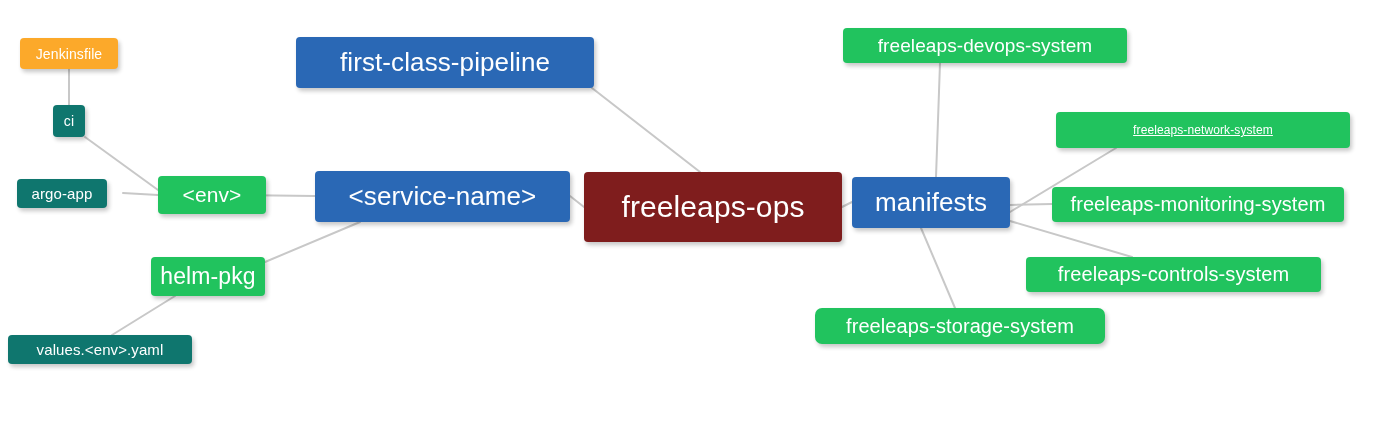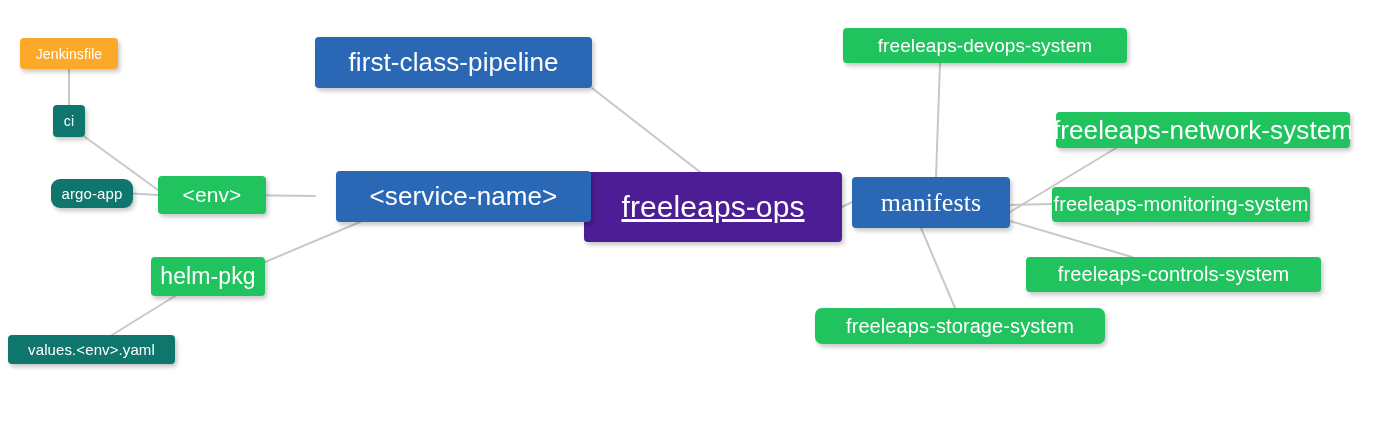--- a/index.html
+++ b/index.html
@@ -34,21 +34,21 @@
     align-items: center;
     justify-content: center;
     border-radius: 4px;
     color: #ffffff;
     white-space: nowrap;
     letter-spacing: 0.1px;
     box-shadow: 2px 3px 4px rgba(0,0,0,0.22);
     user-select: none;
     z-index: 2;
   }
-  .n-root   { background: #4c1d95; text-decoration: underline; }
+  .n-root   { background: #7f1d1d; }
   .n-blue   { background: #2a68b5; }
   .n-green  { background: #21c35e; }
   .n-orange { background: #fca92a; margin-top: 12px; }
   .n-red    { background: #0f766e; }
 </style>
 </head>
 <body>
 
 <div id="mindmap">
   <svg id="edge-layer" viewBox="0 0 1390 421" preserveAspectRatio="none">
@@ -62,28 +62,28 @@
       <line x1="69" y1="105" x2="69" y2="57" stroke="#c8c8c8" stroke-width="2" stroke-linecap="round"></line>
       <line x1="175" y1="296" x2="112" y2="335" stroke="#c8c8c8" stroke-width="2" stroke-linecap="round"></line>
       <line x1="936" y1="177" x2="940" y2="63" stroke="#c8c8c8" stroke-width="2" stroke-linecap="round"></line>
       <line x1="1010" y1="212" x2="1116" y2="148" stroke="#c8c8c8" stroke-width="2" stroke-linecap="round"></line>
       <line x1="1010" y1="205" x2="1052" y2="204" stroke="#c8c8c8" stroke-width="2" stroke-linecap="round"></line>
       <line x1="1010" y1="221" x2="1132" y2="257" stroke="#c8c8c8" stroke-width="2" stroke-linecap="round"></line>
       <line x1="921" y1="228" x2="955" y2="308" stroke="#c8c8c8" stroke-width="2" stroke-linecap="round"></line>
     </svg>
   <div id="node-layer">
       <div class="node n-root" style="left: 584px; top: 172px; width: 258px; height: 70px; font-size: 30px;">freeleaps-ops</div>
-      <div class="node n-blue" style="left: 315px; top: 171px; width: 255px; height: 51px; font-size: 26px; margin-left: 21px;">&lt;service-name&gt;</div>
-      <div class="node n-blue" style="left: 315px; top: 37px; width: 277px; height: 51px; font-size: 26px; text-align: center;">first-class-pipeline</div>
-      <div class="node n-blue" style="left: 852px; top: 177px; width: 158px; height: 51px; font-size: 26px; font-family: Liberation Serif, serif;">manifests</div>
+      <div class="node n-blue" style="left: 315px; top: 171px; width: 255px; height: 51px; font-size: 26px;">&lt;service-name&gt;</div>
+      <div class="node n-blue" style="left: 296px; top: 37px; width: 298px; height: 51px; font-size: 26px; text-align: center;">first-class-pipeline</div>
+      <div class="node n-blue" style="left: 852px; top: 177px; width: 158px; height: 51px; font-size: 26px;">manifests</div>
       <div class="node n-green" style="left: 158px; top: 176px; width: 108px; height: 38px; font-size: 21px;">&lt;env&gt;</div>
       <div class="node n-green" style="left: 151px; top: 257px; width: 114px; height: 39px; font-size: 23px;">helm-pkg</div>
       <div class="node n-orange" style="left: 20px; top: 26px; width: 98px; height: 31px; font-size: 14px;">Jenkinsfile</div>
       <div class="node n-red" style="left: 53px; top: 105px; width: 32px; height: 32px; font-size: 14px;">ci</div>
-      <div class="node n-red" style="left: 51px; top: 179px; width: 82px; height: 29px; font-size: 15px; border-radius: 9px;">argo-app</div>
-      <div class="node n-red" style="left: 8px; top: 335px; width: 167px; height: 29px; font-size: 15px;">values.&lt;env&gt;.yaml</div>
+      <div class="node n-red" style="left: 17px; top: 179px; width: 90px; height: 29px; font-size: 15px;">argo-app</div>
+      <div class="node n-red" style="left: 8px; top: 335px; width: 184px; height: 29px; font-size: 15px;">values.&lt;env&gt;.yaml</div>
       <div class="node n-green" style="left: 801px; top: 28px; width: 284px; height: 35px; font-size: 19px; margin-left: 42px;">freeleaps-devops-system</div>
-      <div class="node n-green" style="left: 1056px; top: 112px; width: 294px; height: 36px; font-size: 26px;">freeleaps-network-system</div>
-      <div class="node n-green" style="left: 1052px; top: 187px; width: 258px; height: 35px; font-size: 20px;">freeleaps-monitoring-system</div>
+      <div class="node n-green" style="left: 1056px; top: 112px; width: 294px; height: 36px; font-size: 12px; text-decoration: underline;">freeleaps-network-system</div>
+      <div class="node n-green" style="left: 1052px; top: 187px; width: 292px; height: 35px; font-size: 20px;">freeleaps-monitoring-system</div>
       <div class="node n-green" style="left: 1026px; top: 257px; width: 295px; height: 35px; font-size: 20px;">freeleaps-controls-system</div>
       <div class="node n-green" style="left: 815px; top: 308px; width: 290px; height: 36px; font-size: 20px; border-radius: 7px;">freeleaps-storage-system</div>
     </div>
 </div>
 
 </body></html>

